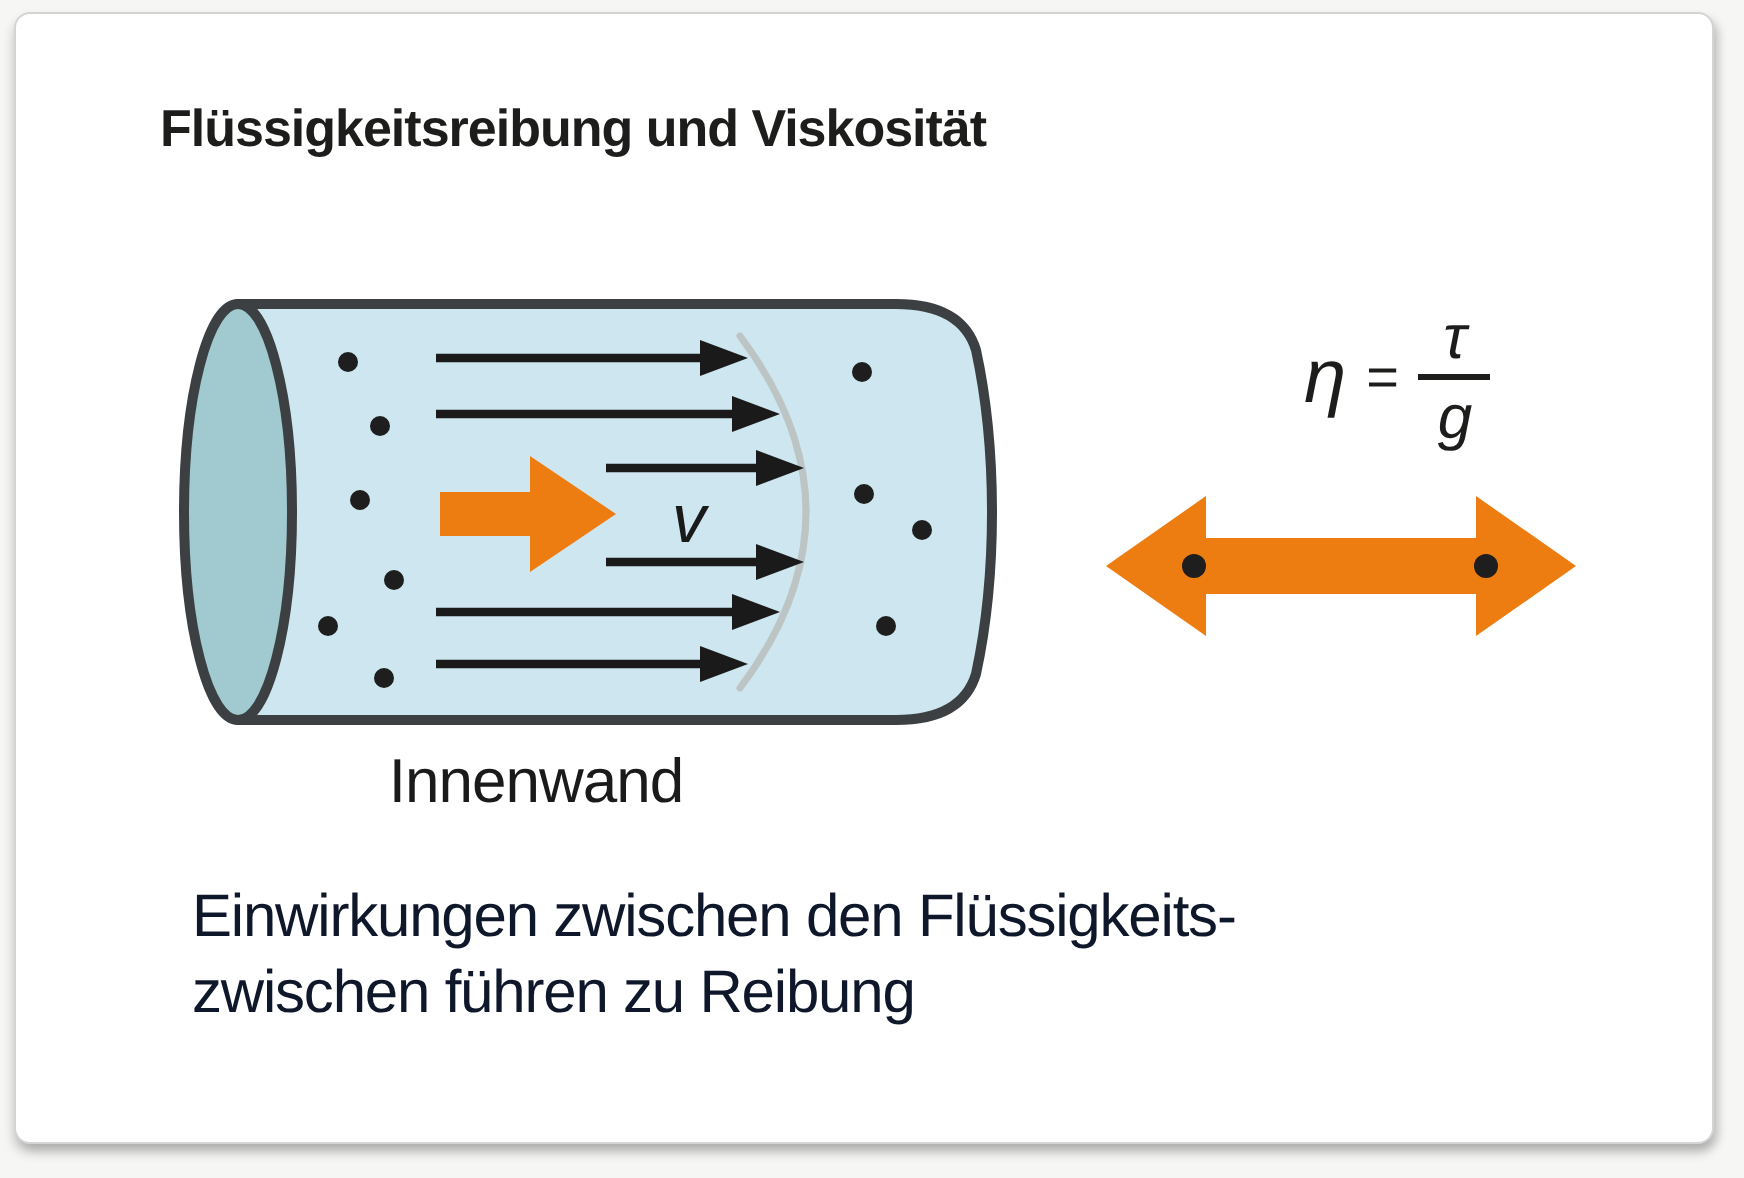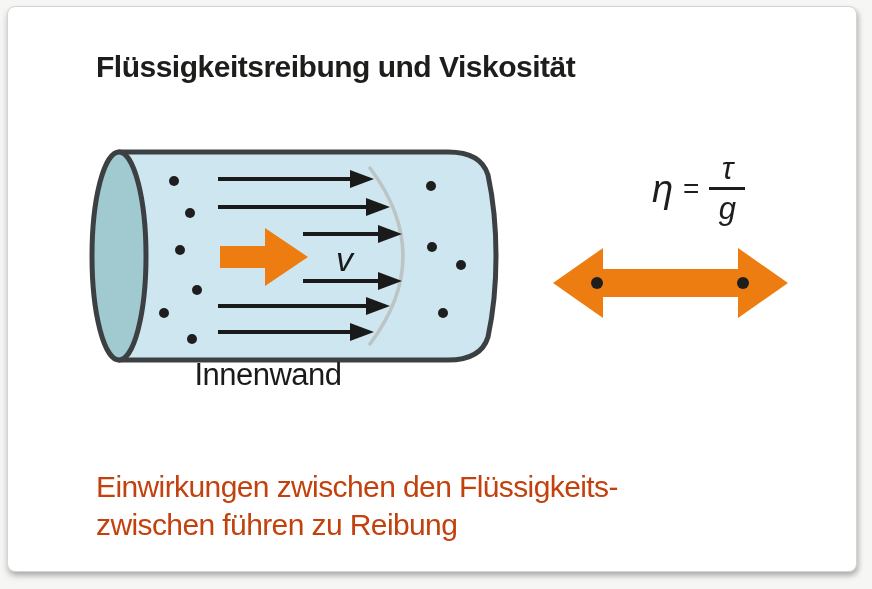--- a/index.html
+++ b/index.html
@@ -3,26 +3,26 @@
 <meta charset="utf-8">
 <style>
   html,body{margin:0;padding:0;background:#f6f6f5;}
   .stage{position:relative;width:872px;height:589px;background:#f6f6f5;overflow:hidden;
          font-family:"Liberation Sans",sans-serif;}
   .card{position:absolute;left:7px;top:6px;width:848px;height:564px;background:#ffffff;
         border:1px solid #d4d4d4;border-radius:8px;
         box-shadow:0 4px 6px rgba(0,0,0,.22), 3px 3px 4px rgba(0,0,0,.10);}
   #diagram{position:absolute;left:0;top:0;width:872px;height:589px;pointer-events:none;}
 
-  .title{position:absolute;left:96px;top:30px;color:var(--text,#1d1d1b);
-         font-weight:bold;font-size:30px;line-height:34px;letter-spacing:-0.5px;white-space:nowrap;}
-  .innenwand{position:absolute;left:168px;top:358px;width:200px;text-align:center;
+  .title{position:absolute;left:80px;top:30px;color:var(--text,#1d1d1b);
+         font-weight:bold;font-size:26px;line-height:34px;letter-spacing:-0.5px;white-space:nowrap;}
+  .innenwand{position:absolute;left:168px;top:374px;width:200px;text-align:center;
          font-size:31px;line-height:34px;letter-spacing:-0.5px;color:#1a1a1a;}
   .caption{position:absolute;left:96px;top:440px;font-size:30px;line-height:38px;
-         letter-spacing:-0.6px;color:#c2410c;white-space:nowrap;margin-top:28px;}
+         letter-spacing:-0.6px;color:#0f172a;white-space:nowrap;}
 
   .formula{position:absolute;left:652px;top:152px;display:flex;align-items:center;gap:10px;
          color:#1d1d1b;}
   .formula .eta{font-style:italic;font-size:38px;line-height:40px;}
   .formula .eq{font-size:28px;line-height:30px;}
   .frac{display:flex;flex-direction:column;align-items:center;}
   .frac .num,.frac .den{font-style:italic;font-size:31px;line-height:33px;}
   .fracbar{width:36px;height:3px;background:#1d1d1b;margin:2px 0;}
 
   .pipe-body{fill:var(--pipe-fill);stroke:var(--outline);stroke-width:5;stroke-linejoin:round;}

